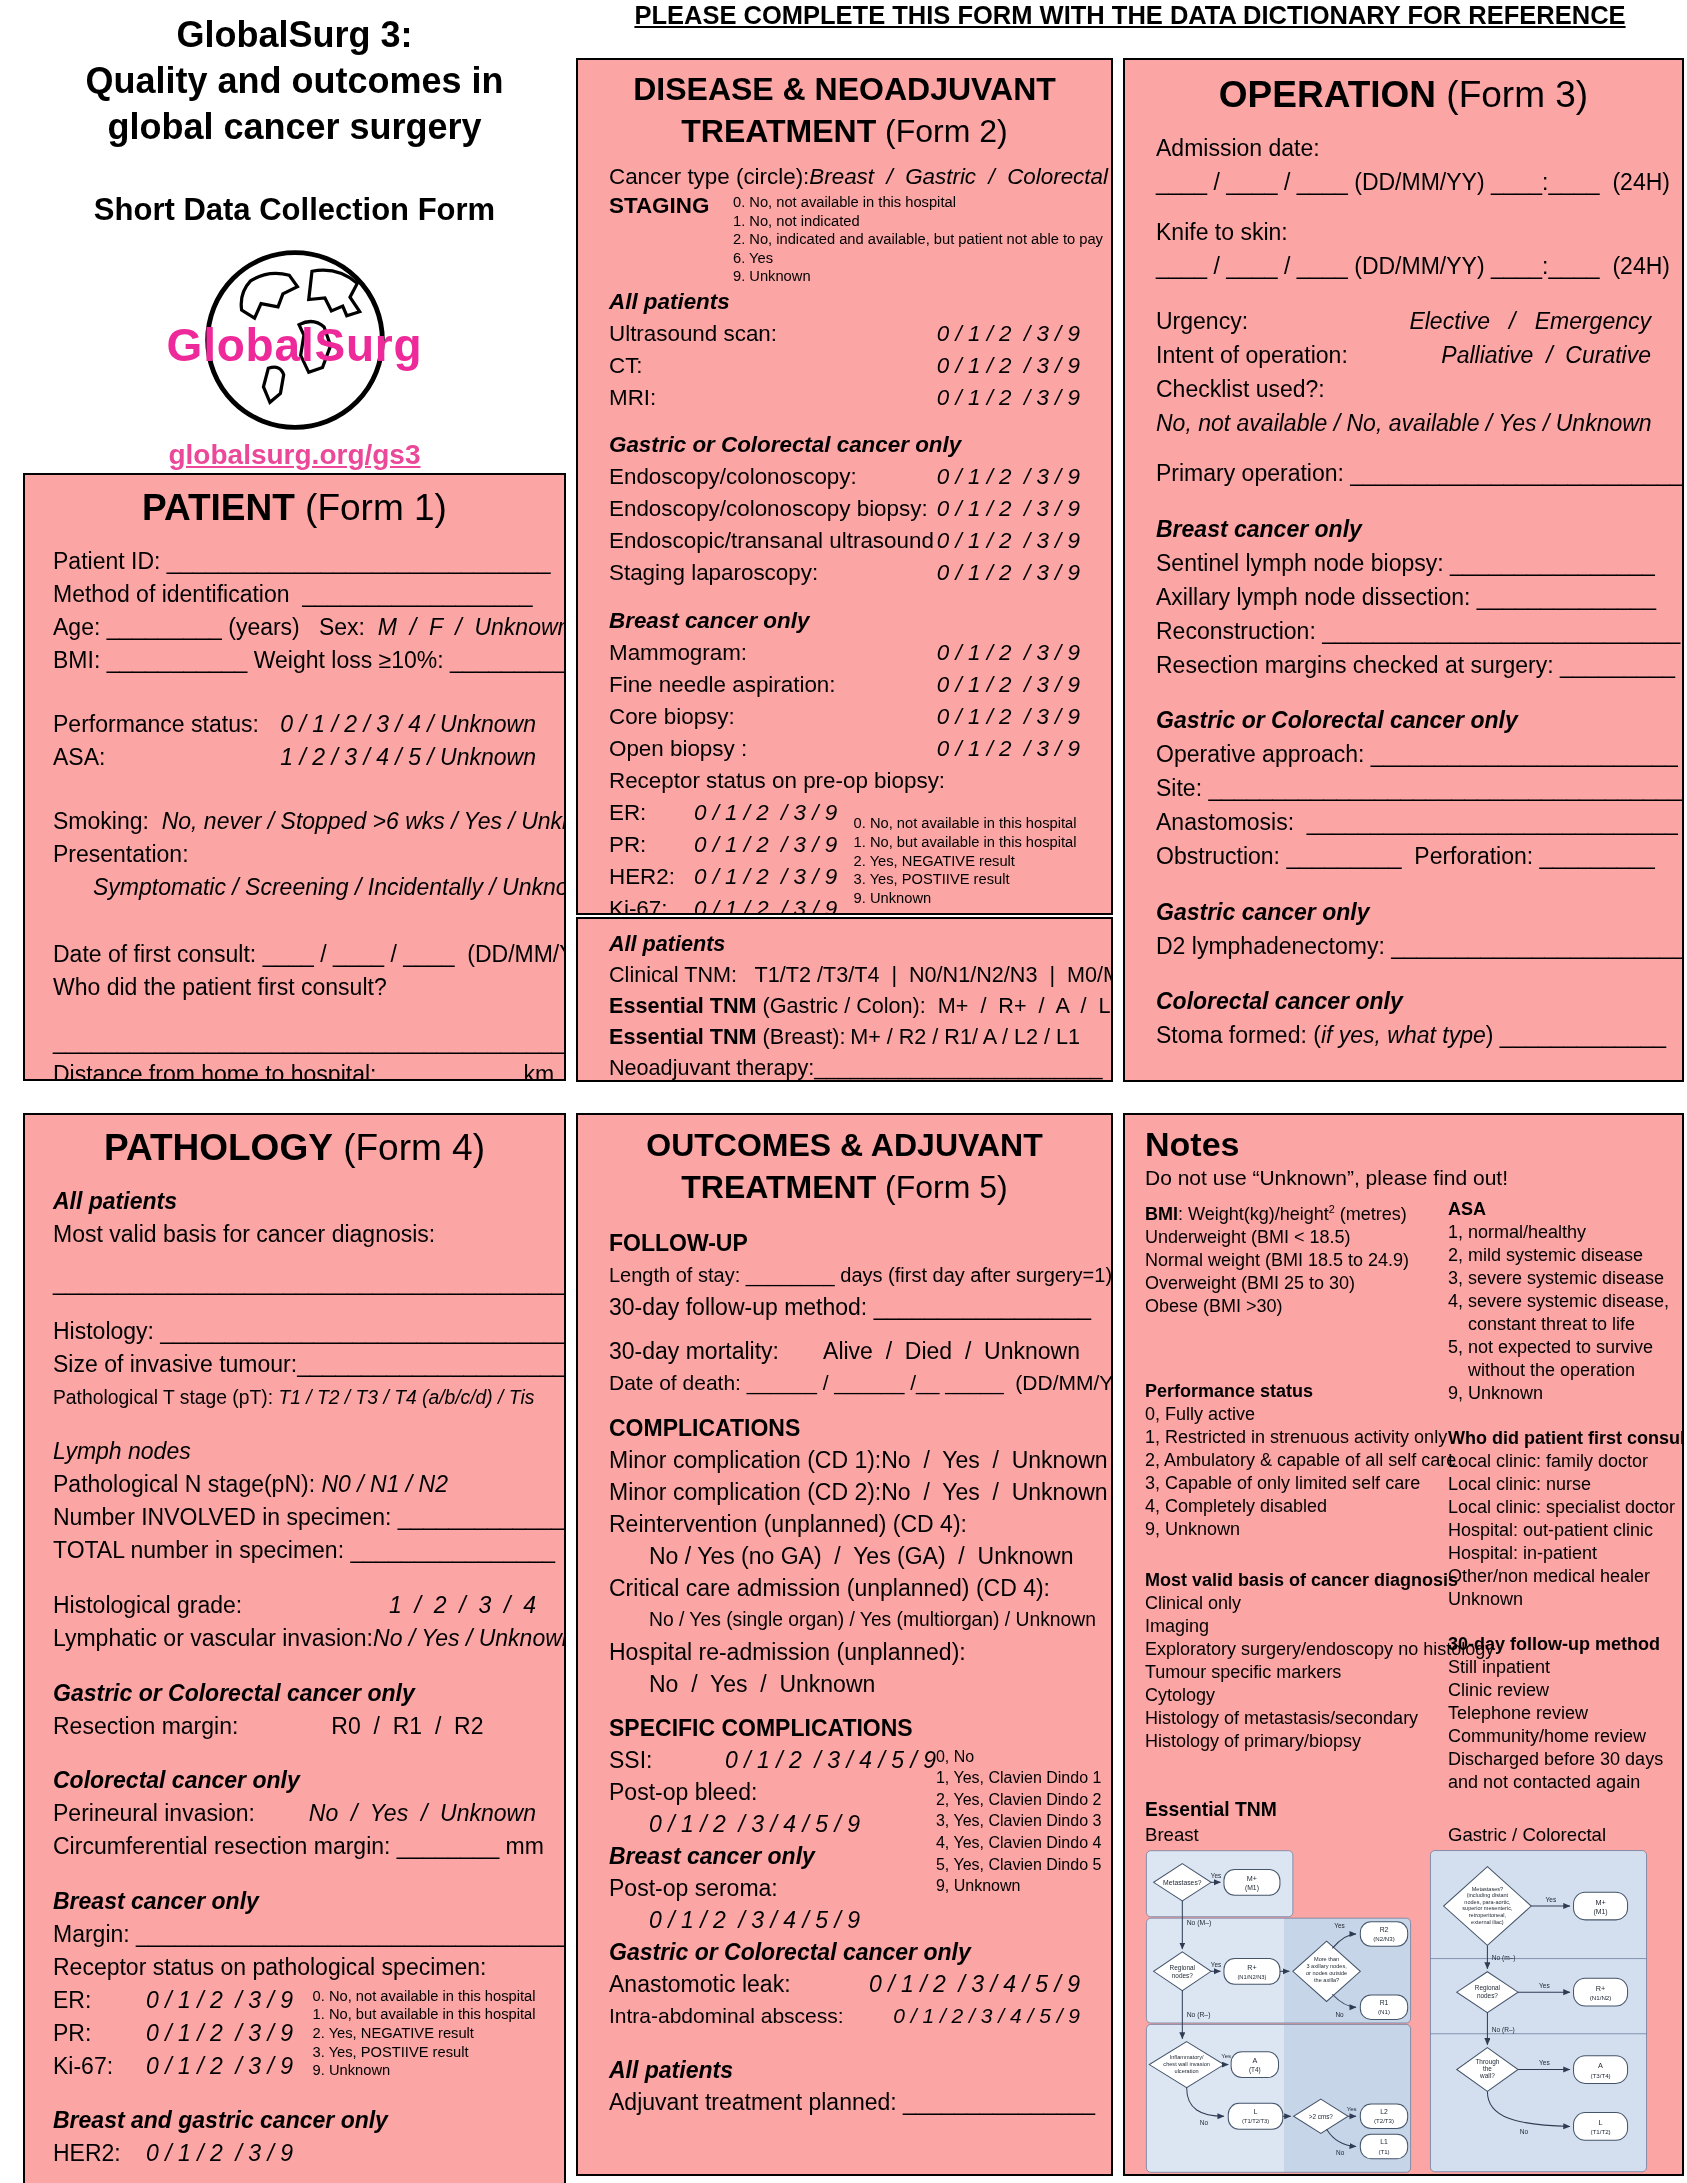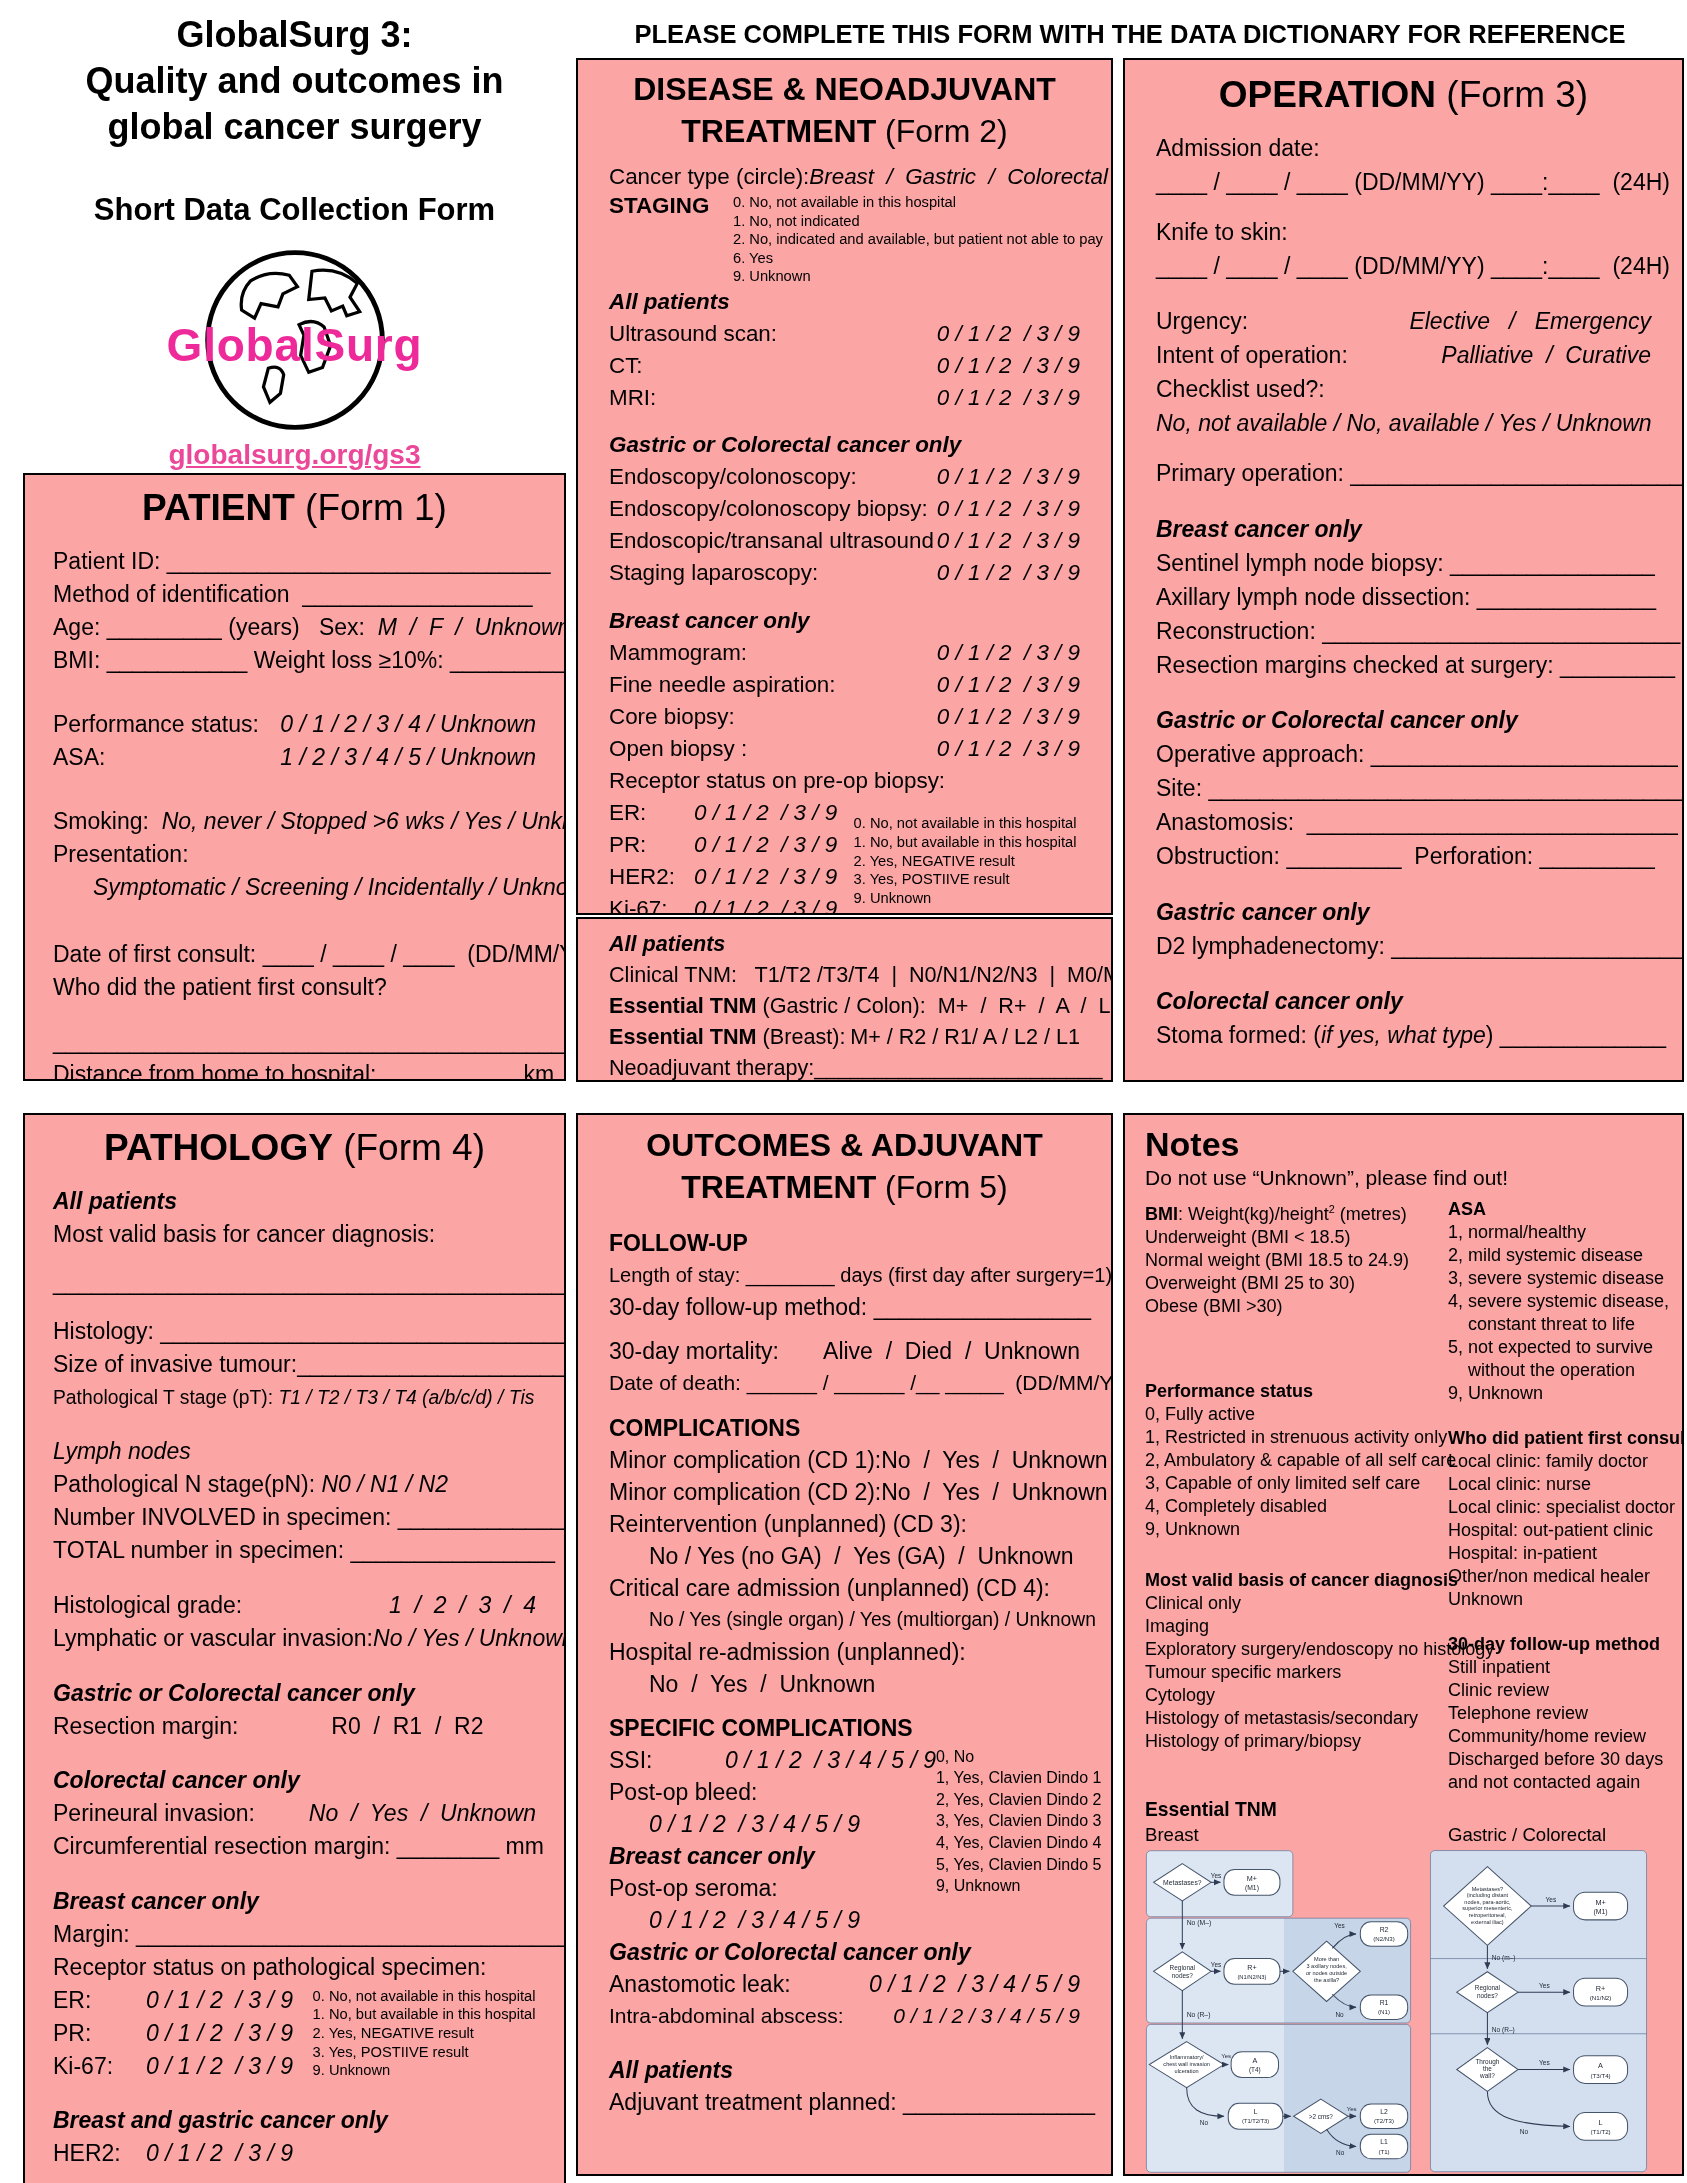--- a/index.html
+++ b/index.html
@@ -1,19 +1,19 @@
 <!DOCTYPE html>
 <html style="font-size:12.4px"><head>
 <meta charset="utf-8">
 <style>
   html,body{margin:0;padding:0;background:#888;}
   #canvas{position:relative;width:1688px;height:2183px;background:#ffffff;
     font-family:"Liberation Sans",sans-serif;color:#000;overflow:hidden;}
-  .hdr{position:absolute;left:576px;top:20px;width:1108px;text-align:center;
-    font-size:25.5px;font-weight:bold;white-space:nowrap;}
+  .hdr{position:absolute;left:576px;top:1px;width:1108px;text-align:center;
+    font-size:25.5px;font-weight:bold;white-space:nowrap;text-decoration:underline;}
   
   .brand{position:absolute;left:23px;top:12.4px;width:543px;text-align:center;}
   .brand .t{font-size:36px;font-weight:bold;line-height:46px;}
   .brand .s{font-size:31px;font-weight:bold;margin-top:42px;}
   .globe{position:relative;margin:18.6px auto 0;width:186px;height:186px;}
   .globe .pink{position:absolute;left:-93px;right:-93px;top:71px;font-size:46px;
     font-weight:bold;color:#ee2a9a;letter-spacing:0.8px;}
   .link{display:inline-block;margin-top:6.2px;font-size:28px;color:#ec4899;
     text-decoration:underline;font-weight:bold;}
   
@@ -270,21 +270,21 @@
     <div class="ln b">FOLLOW-UP</div>
     <div class="ln s26">Length of stay: ________ days (first day after surgery=1)</div>
     <div class="ln">30-day follow-up method: _________________</div>
     <div class="g16"></div>
     <div class="ln row"><span>30-day mortality:</span><span>Alive  /  Died  /  Unknown</span></div>
     <div class="ln s27">Date of death: ______ / ______ /__ _____  (DD/MM/YY)</div>
     <div class="g16"></div>
     <div class="ln b">COMPLICATIONS</div>
     <div class="ln row"><span>Minor complication (CD 1):</span><span>No  /  Yes  /  Unknown</span></div>
     <div class="ln row"><span>Minor complication (CD 2):</span><span>No  /  Yes  /  Unknown</span></div>
-    <div class="ln">Reintervention (unplanned) (CD 3):</div>
+    <div class="ln">Reintervention (unplanned) (CD 4):</div>
     <div class="ln ind">No / Yes (no GA)  /  Yes (GA)  /  Unknown</div>
     <div class="ln">Critical care admission (unplanned) (CD 4):</div>
     <div class="ln ind s25">No / Yes (single organ) / Yes (multiorgan) / Unknown</div>
     <div class="ln">Hospital re-admission (unplanned):</div>
     <div class="ln ind">No  /  Yes  /  Unknown</div>
     <div class="g16"></div>
     <div class="ln b">SPECIFIC COMPLICATIONS</div>
     <div class="sswrap">
       <div class="sscol">
         <div class="ln ssirow"><span class="rl">SSI:</span><span class="it">0 / 1 / 2  / 3 / 4 / 5 / 9</span></div>

